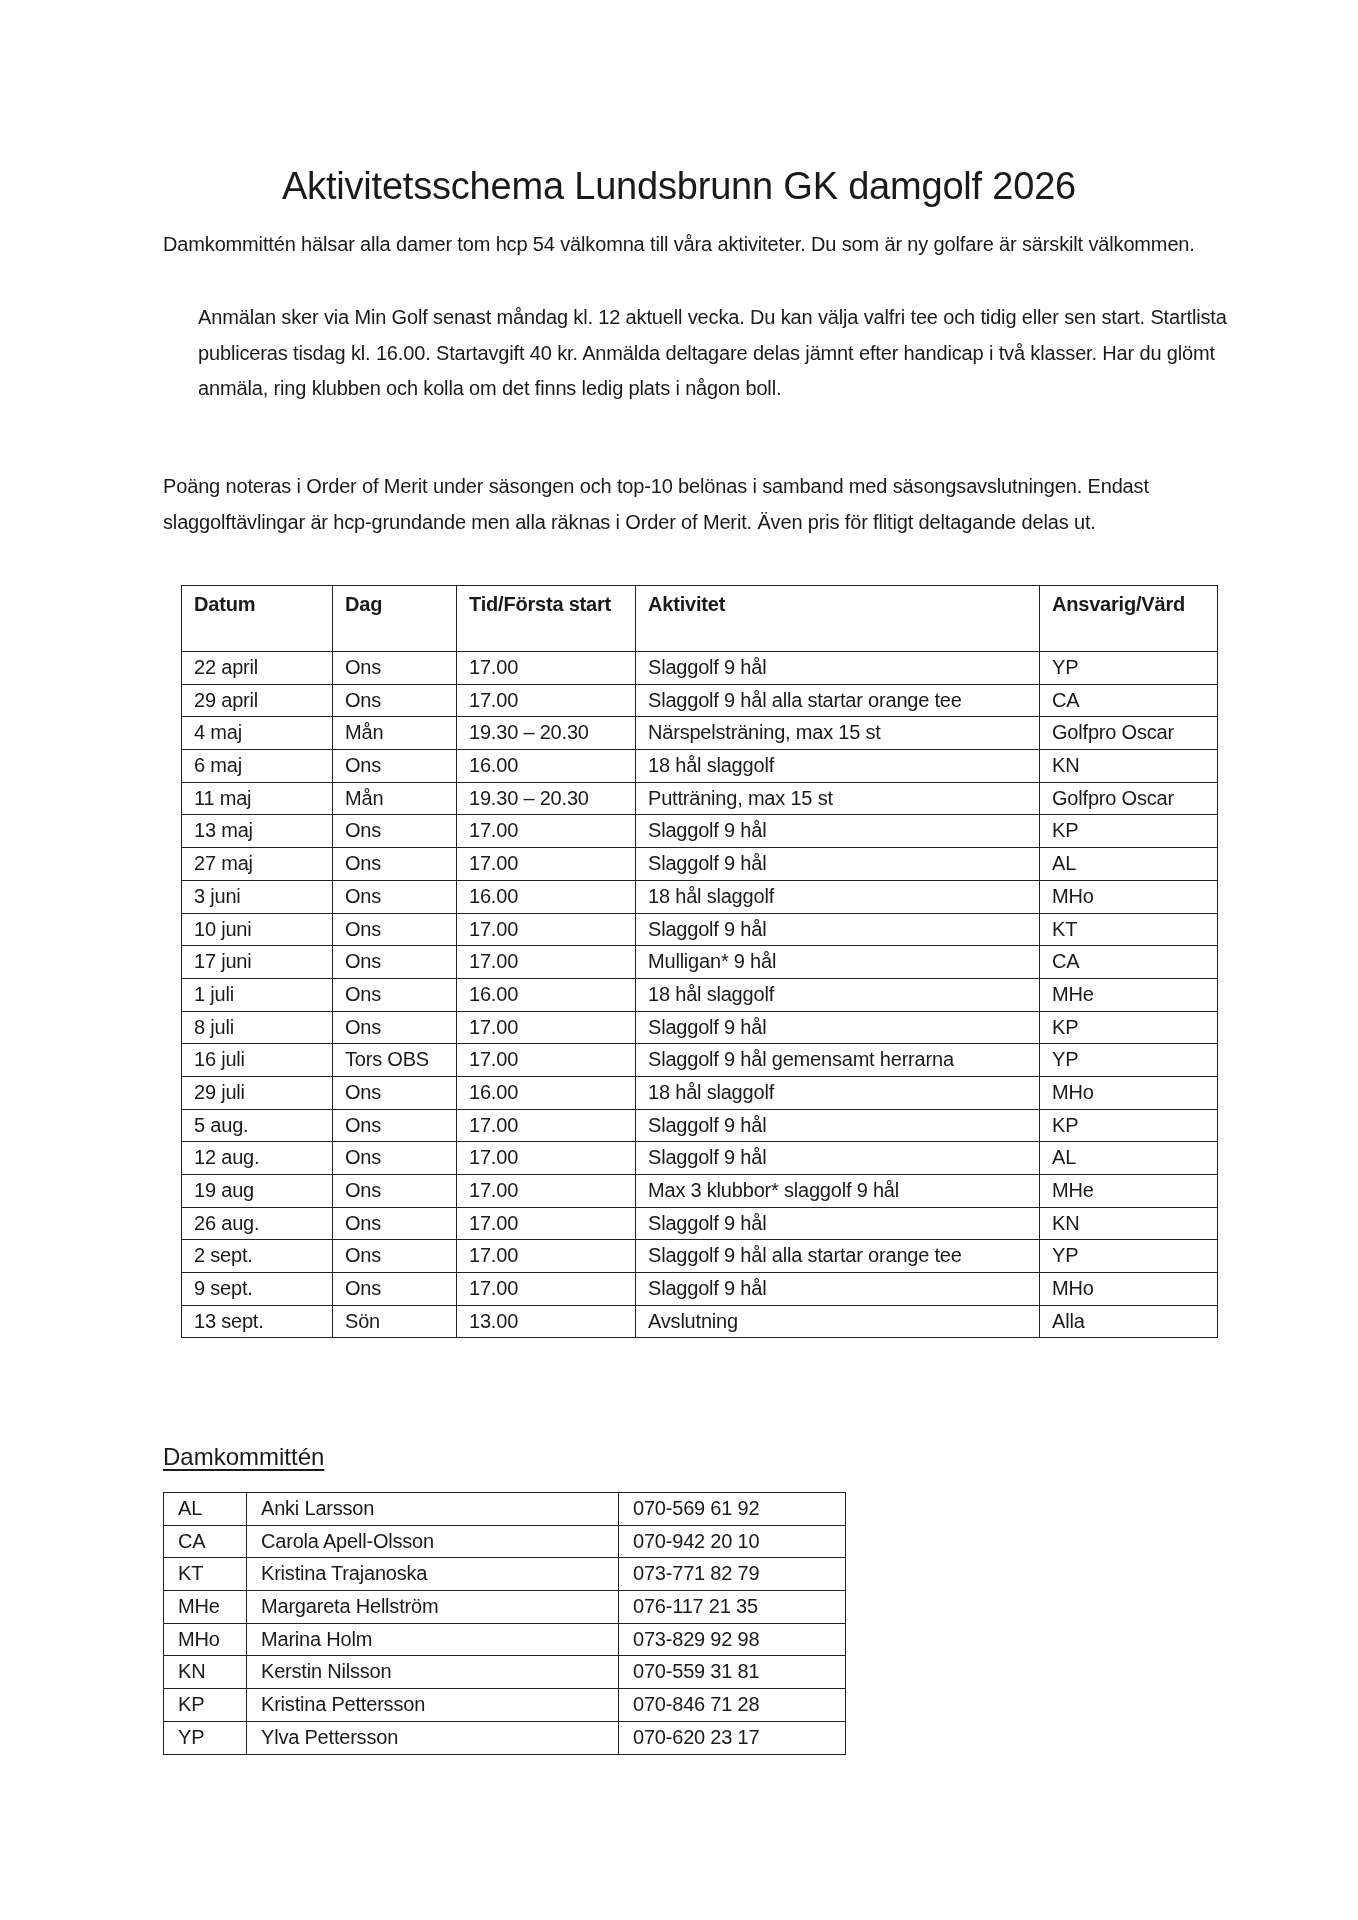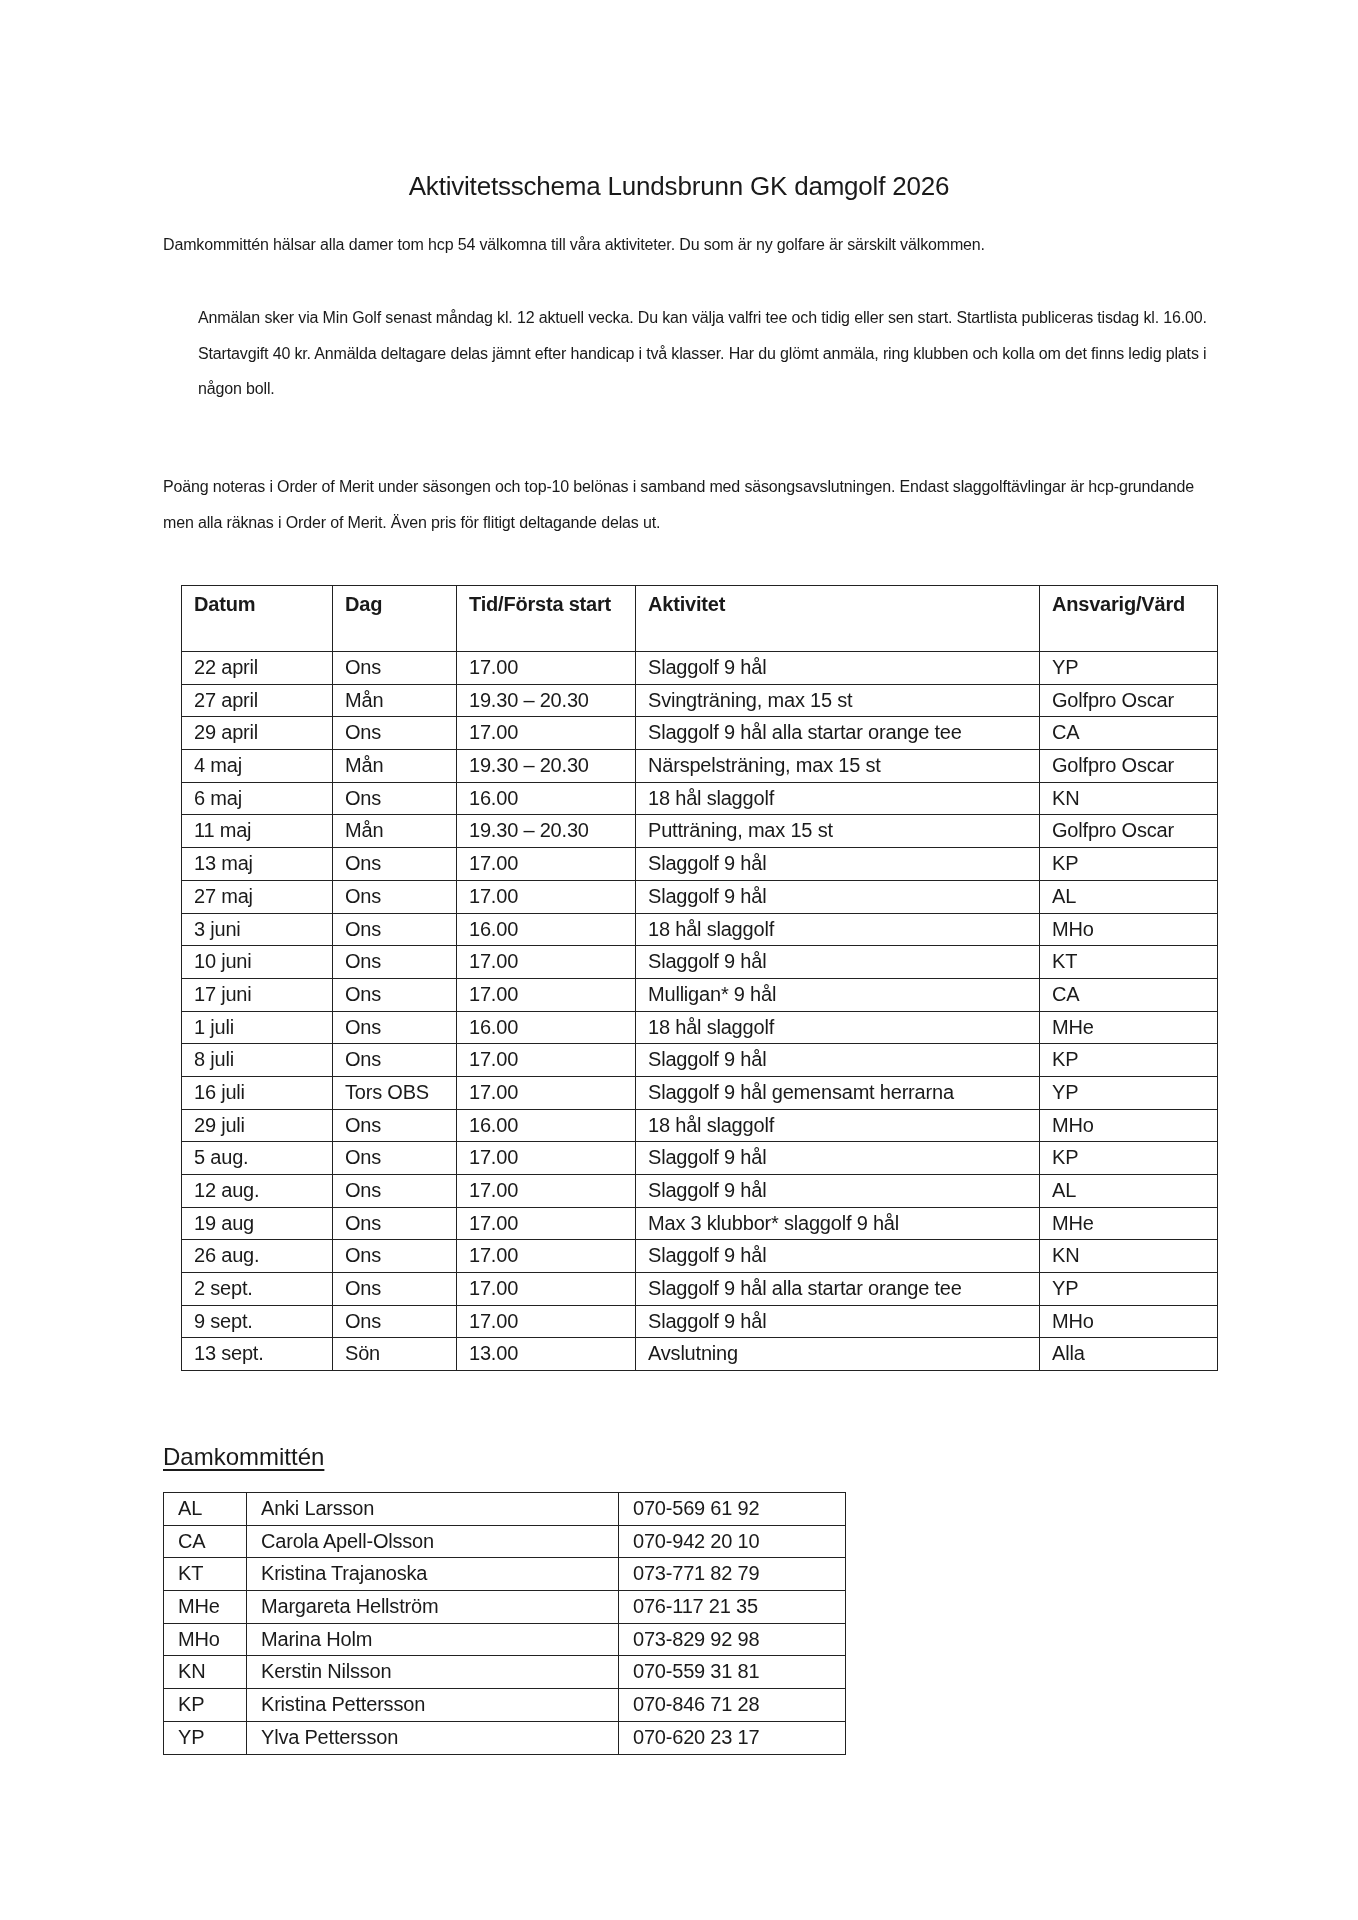--- a/index.html
+++ b/index.html
@@ -3,25 +3,25 @@
 <meta charset="utf-8">
 <style>
   html, body { margin: 0; padding: 0; background: #ffffff; }
   body {
     width: 1358px; height: 1920px; position: relative; overflow: hidden;
     font-family: "Liberation Sans", "DejaVu Sans", sans-serif;
     color: #1a1a1a;
   }
   .title {
     position: absolute; left: 0; width: 1358px; top: 168px;
-    text-align: center; font-size: 26px; line-height: 36px; letter-spacing: -0.2px;
+    text-align: center; font-size: 38px; line-height: 36px; letter-spacing: -0.2px;
   }
   .para {
     position: absolute; left: 163px; width: 1040px;
-    font-size: 16px; line-height: 35.5px; letter-spacing: -0.15px;
+    font-size: 20px; line-height: 35.5px; letter-spacing: -0.15px;
   }
   #p1 { top: 227px; }
   #p2 { top: 300px; margin-left: 35px; }
   #p3 { top: 469px; }
   table { border-collapse: collapse; position: absolute; }
   td, th {
     border: 1.6px solid #222; padding: 0 0 0 12px; text-align: left;
     vertical-align: top; font-size: 20px; letter-spacing: -0.2px;
     font-weight: normal; white-space: nowrap; overflow: hidden;
   }
@@ -63,27 +63,20 @@
   </thead>
   <tbody id="schedule-body">
       <tr>
         <td>22 april</td>
         <td>Ons</td>
         <td>17.00</td>
         <td>Slaggolf 9 hål</td>
         <td>YP</td>
       </tr>
       <tr>
-        <td>27 april</td>
-        <td>Mån</td>
-        <td>19.30 – 20.30</td>
-        <td>Svingträning, max 15 st</td>
-        <td>Golfpro Oscar</td>
-      </tr>
-      <tr>
         <td>29 april</td>
         <td>Ons</td>
         <td>17.00</td>
         <td>Slaggolf 9 hål alla startar orange tee</td>
         <td>CA</td>
       </tr>
       <tr>
         <td>4 maj</td>
         <td>Mån</td>
         <td>19.30 – 20.30</td>

